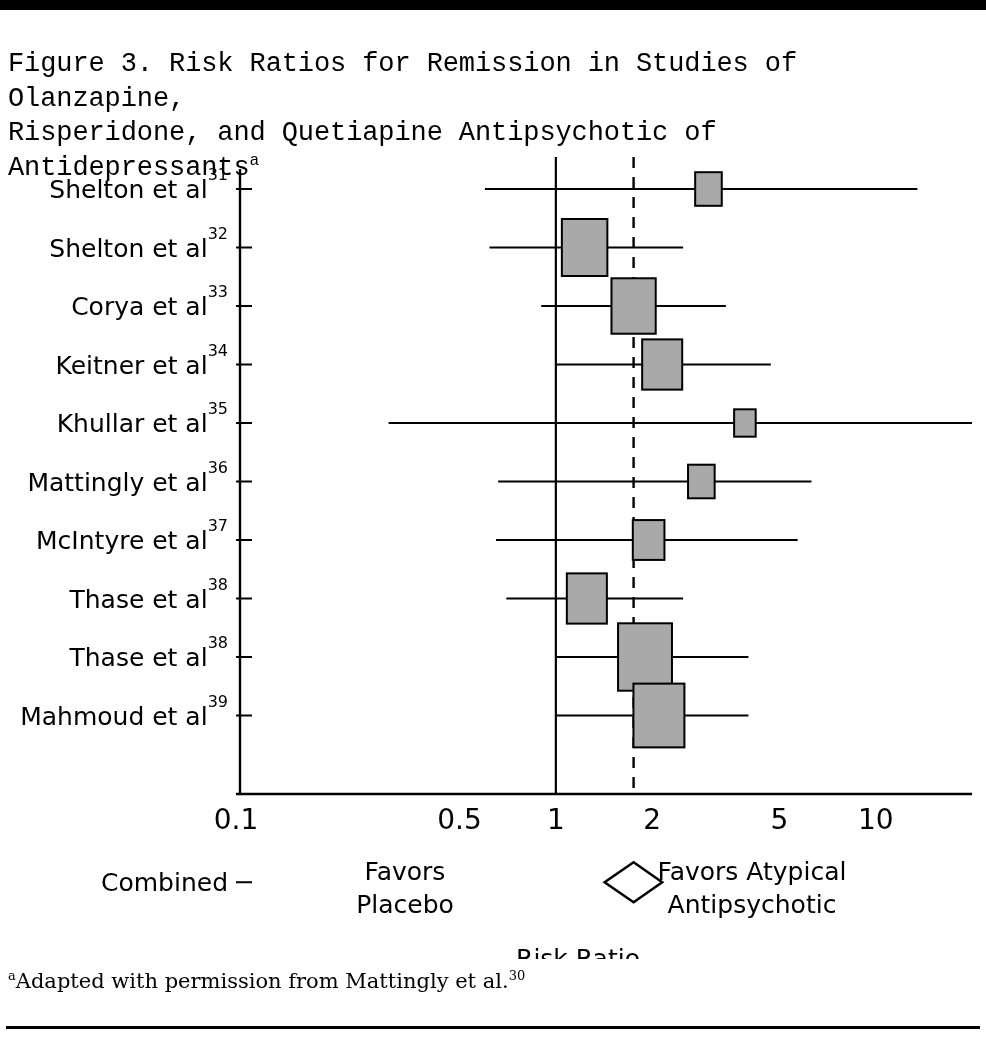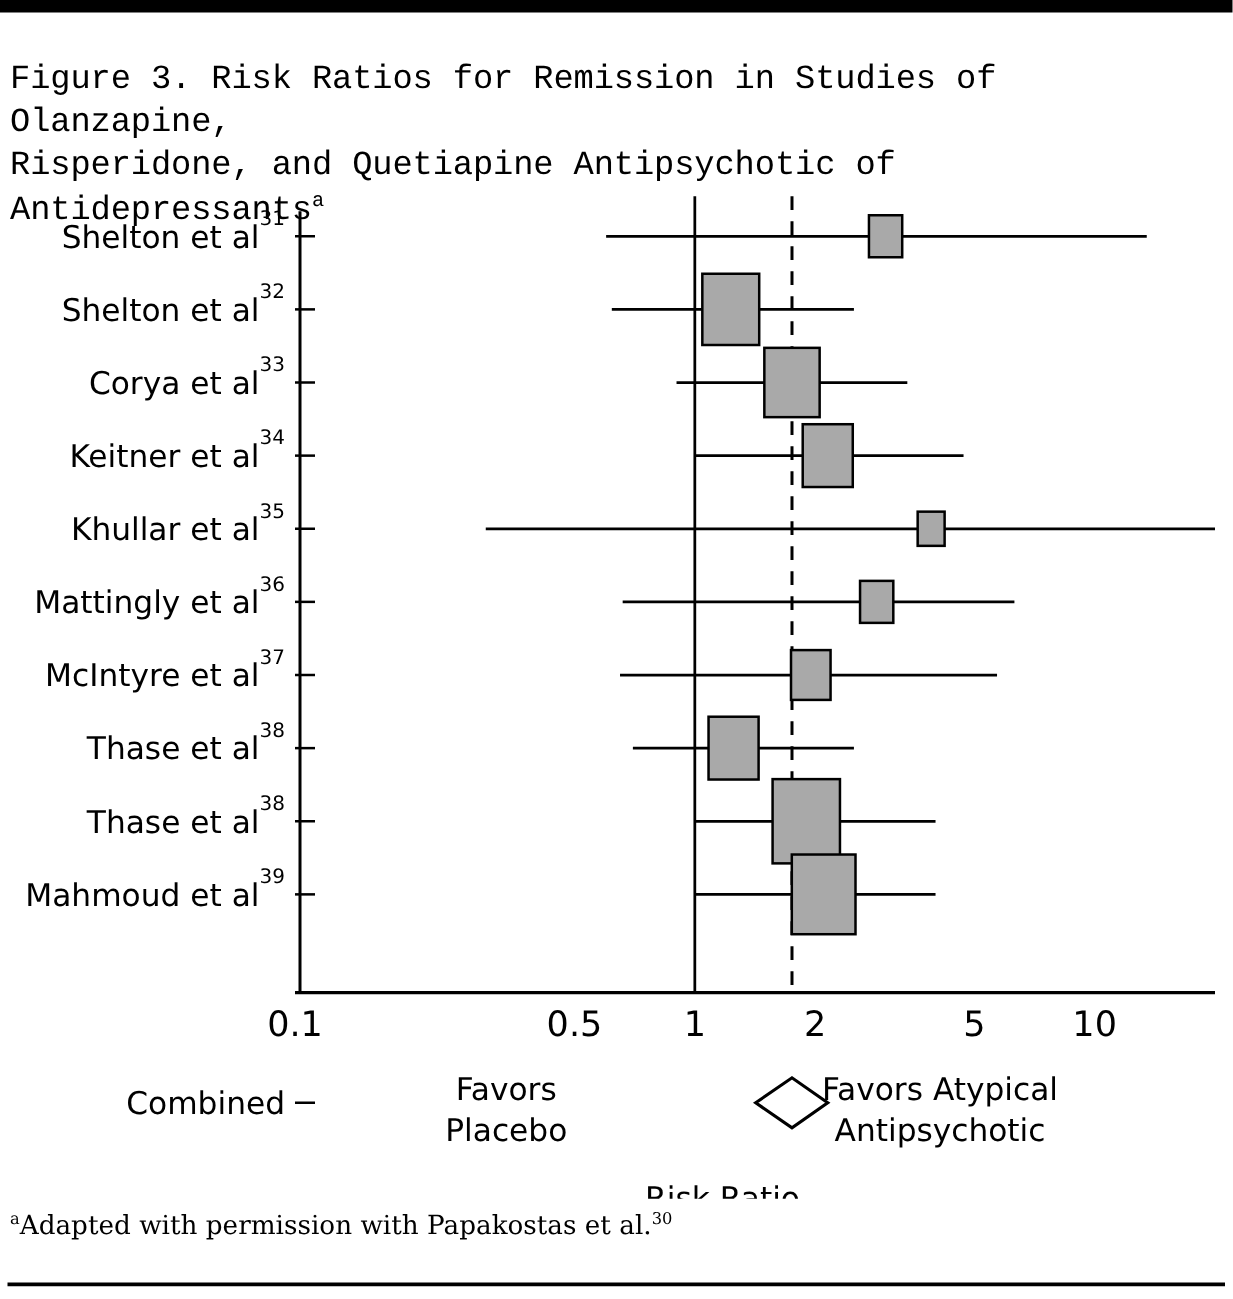--- a/index.html
+++ b/index.html
@@ -191,16 +191,16 @@
       <text x="875.7135208032098" y="690" class="tick-label">10</text>
       <text x="405" y="741" class="axis-caption">Favors</text>
       <text x="405" y="774" class="axis-caption">Placebo</text>
       <text x="752" y="741" class="axis-caption">Favors Atypical</text>
       <text x="752" y="774" class="axis-caption">Antipsychotic</text>
       <text x="578" y="828" class="axis-caption">Risk Ratio</text>
     </svg>
 </div>
 
 <div class="footnote">
-  <sup>a</sup><span>Adapted with permission with Papakostas et al.</span><sup>30</sup>
+  <sup>a</sup><span>Adapted with permission from Mattingly et al.</span><sup>30</sup>
 </div>
 
 <div class="bottom-rule"></div>
 
 </body></html>

